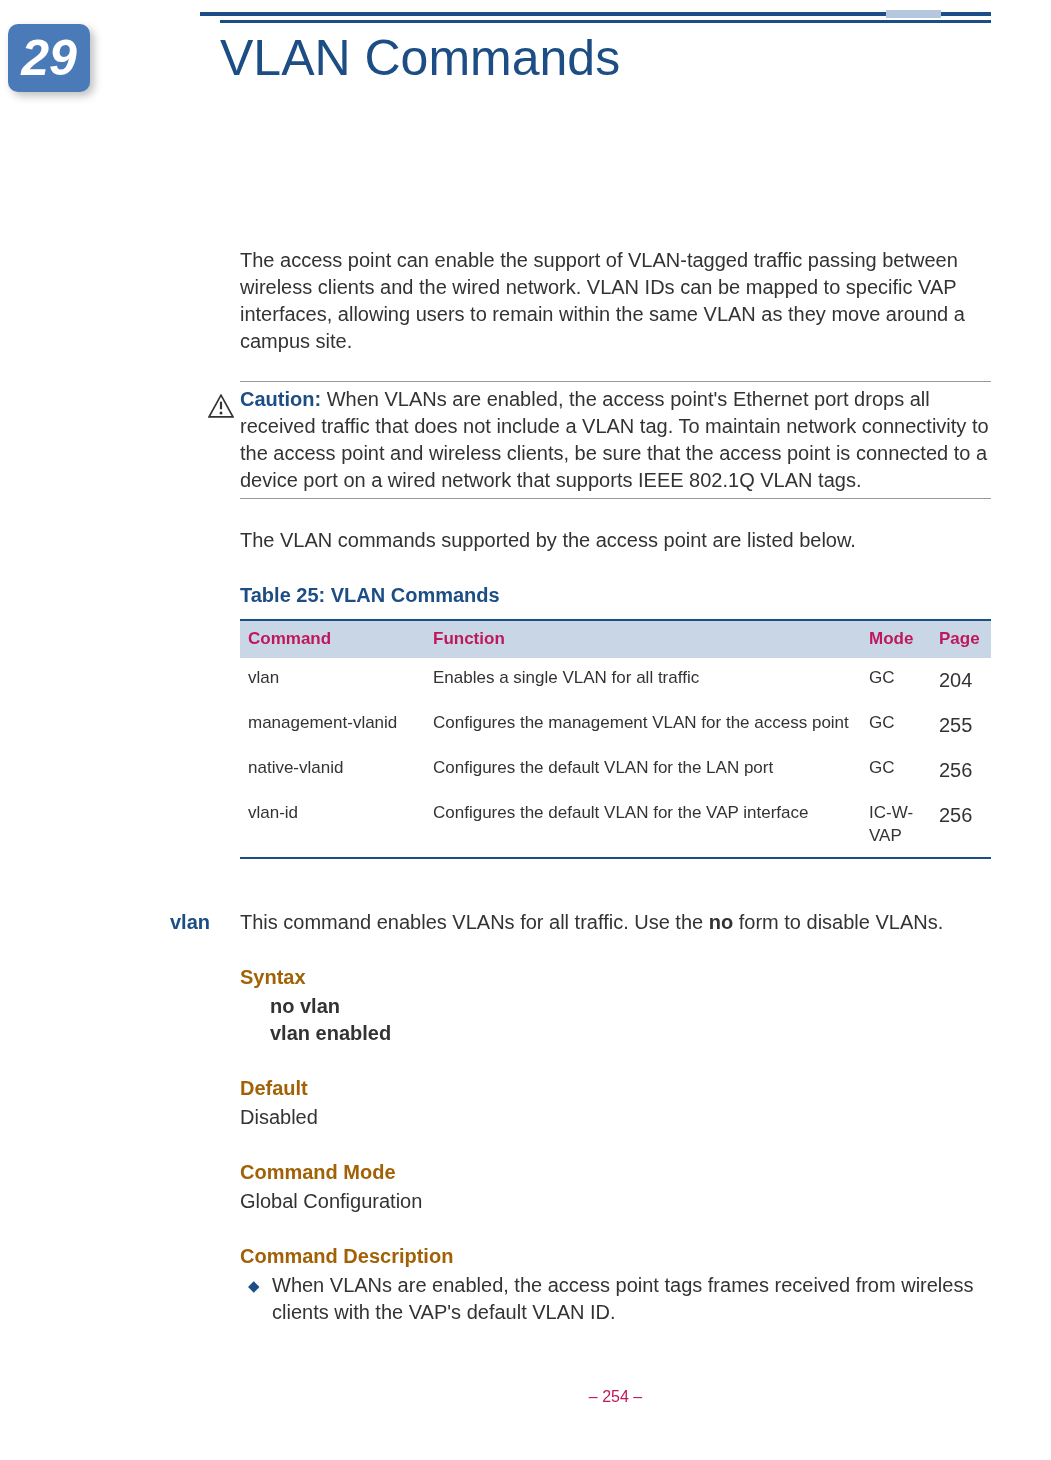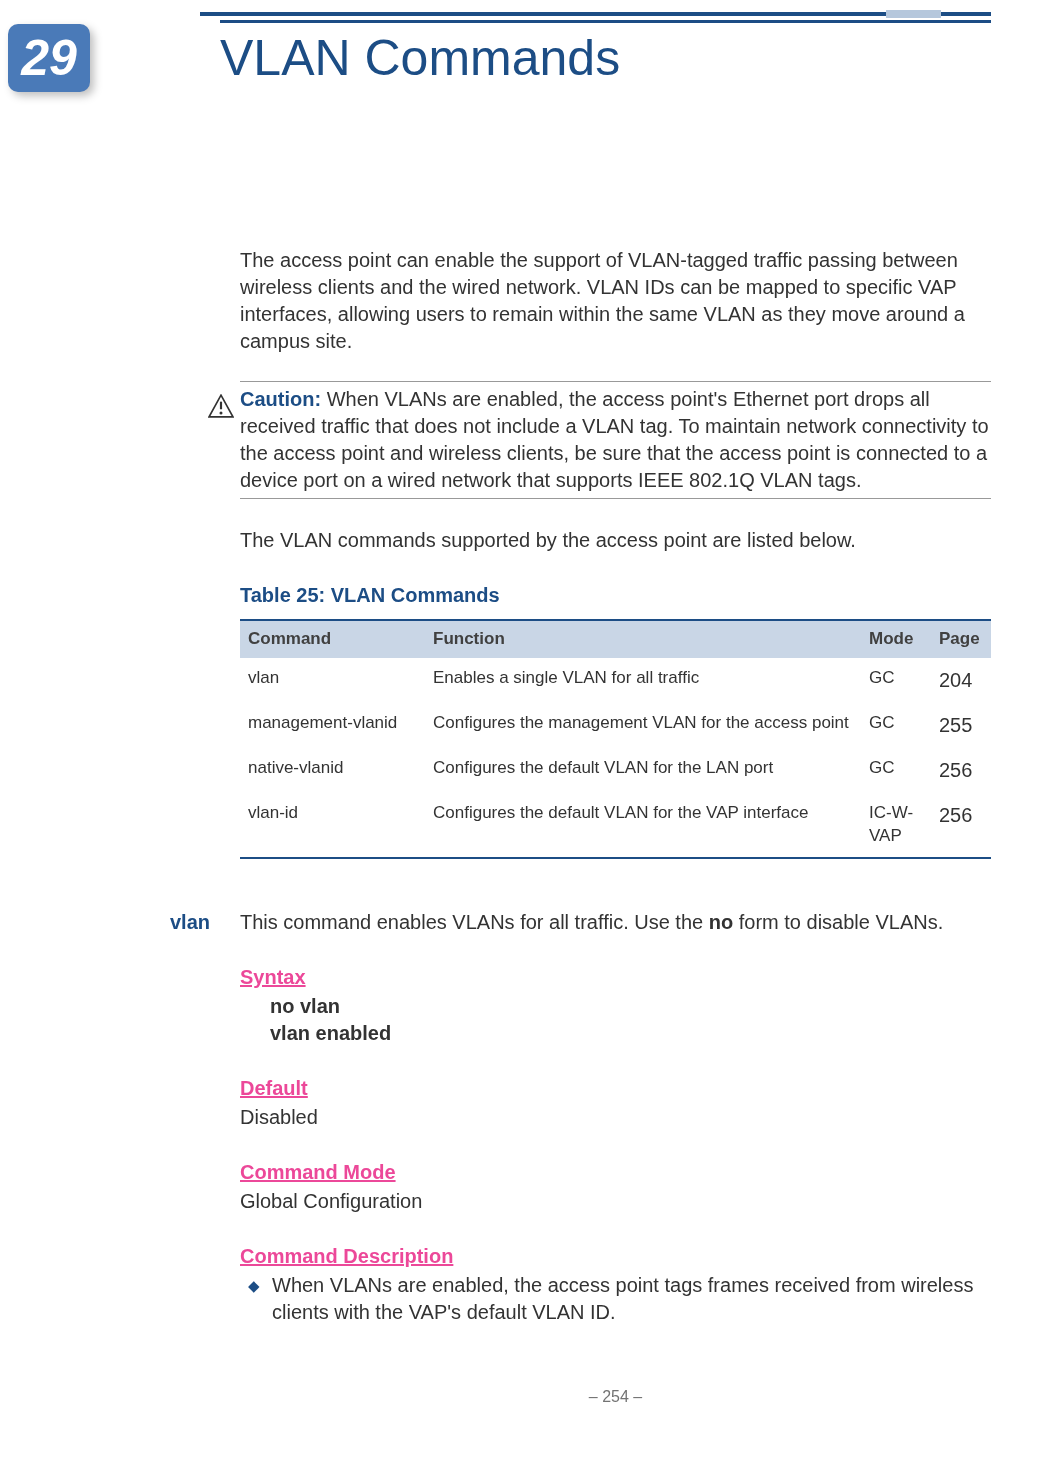--- a/index.html
+++ b/index.html
@@ -59,47 +59,46 @@
   }
   .caution-icon {
     position: absolute;
     left: -32px;
     top: 12px;
     width: 26px;
     height: 24px;
   }
   .caution-label { color: #1c4d85; font-weight: 600; }
   .heading-small {
-    color: #ec4899;
+    color: #a16207;
     font-weight: 700;
     font-size: 20px;
     margin-top: 28px;
     margin-bottom: 2px;
-    text-decoration: underline;
   }
   .table-title {
     color: #1c4d85;
     font-weight: 600;
     font-size: 20px;
     margin-top: 28px;
     margin-bottom: 10px;
   }
   table.cmd {
     width: 100%;
     border-collapse: collapse;
     font-size: 17px;
     border-top: 2px solid #1c4d85;
     border-bottom: 2px solid #1c4d85;
   }
   table.cmd thead th {
     background: #c9d6e6;
     text-align: left;
     font-weight: 700;
     padding: 7px 8px;
-    color: #404040;
+    color: #be185d;
   }
   table.cmd tbody td {
     padding: 9px 8px;
     vertical-align: top;
     color: #333;
   }
   table.cmd .col-cmd { width: 185px; }
   table.cmd .col-mode { width: 70px; }
   table.cmd .col-page { width: 60px; }
   .page-link { color: #1c7fd6; font-size: 20px; }
@@ -115,21 +114,21 @@
   .bullet-row { display: flex; margin-left: 8px; }
   .bullet-diamond {
     flex: 0 0 24px;
     color: #1c4d85;
     font-size: 15px;
     padding-top: 4px;
   }
   .footer {
     text-align: center;
     font-size: 16px;
-    color: #737373;
+    color: #be185d;
     margin-top: 60px;
   }
   .bold { font-weight: 700; }
 </style>
 </head>
 <body>
 
 <div class="page">
   <div style="position:absolute; top:12px; left:200px; right:60px; height:4px; background:#1c4d85;"></div>
   <div style="position:absolute; top:10px; right:110px; width:55px; height:8px; background:#b5c7dc;"></div>

